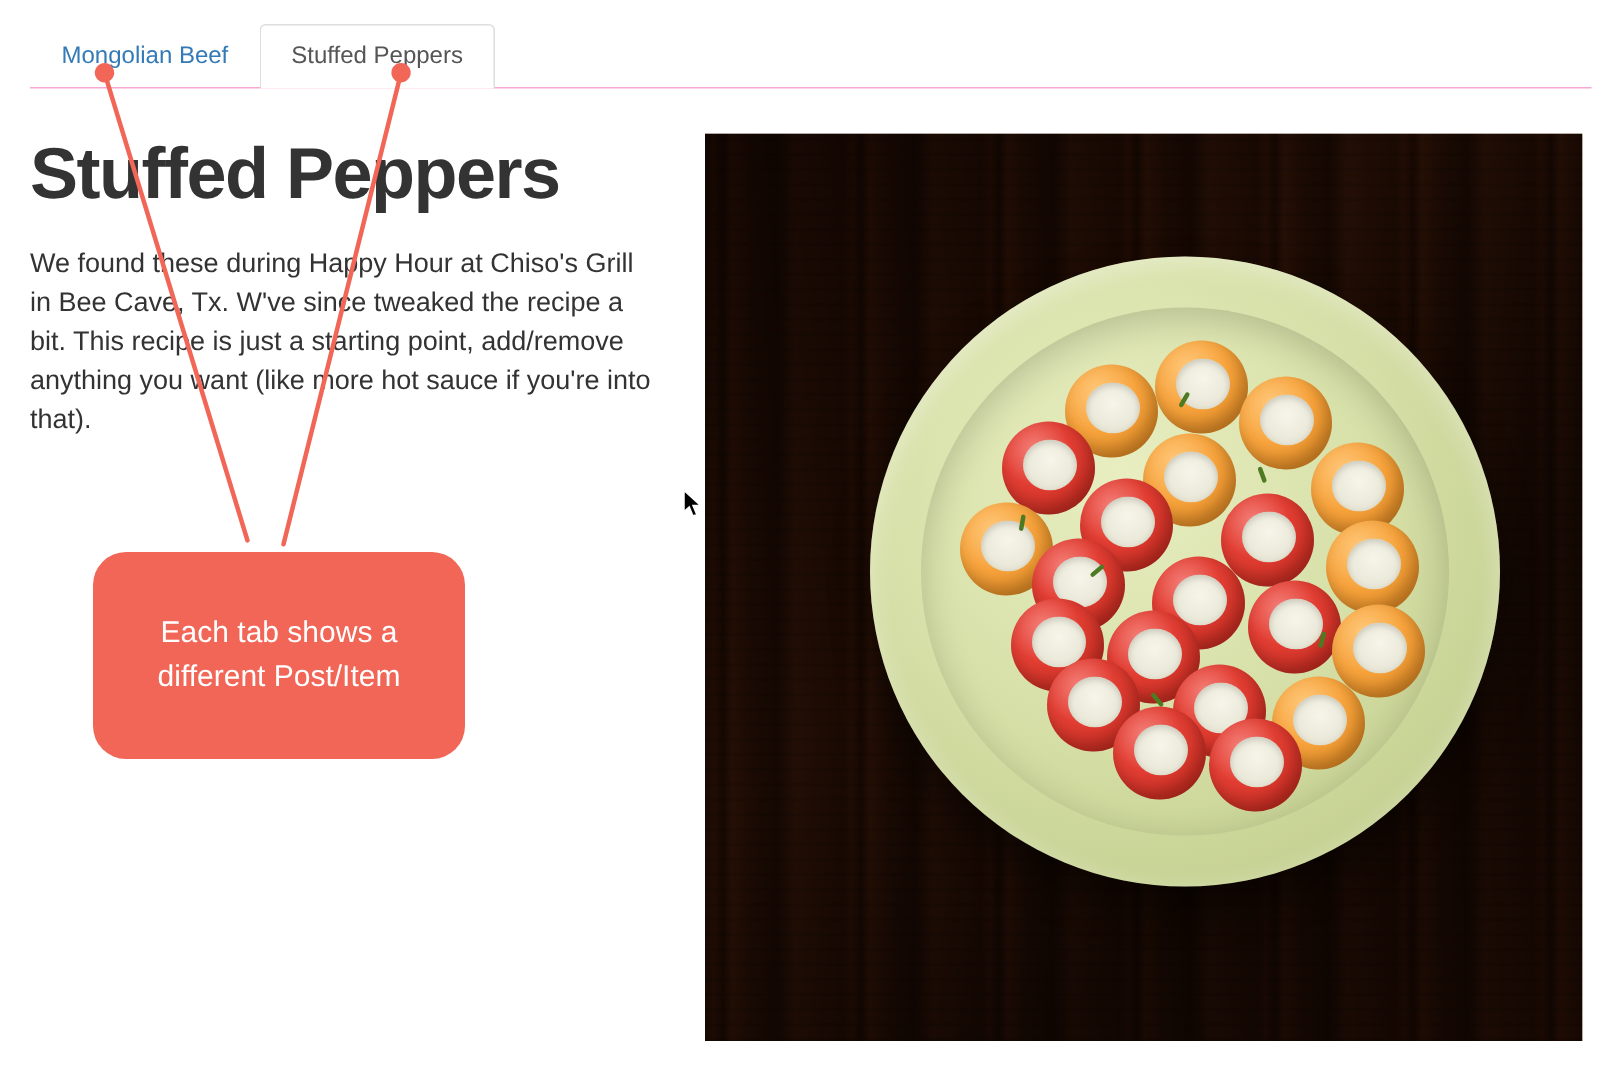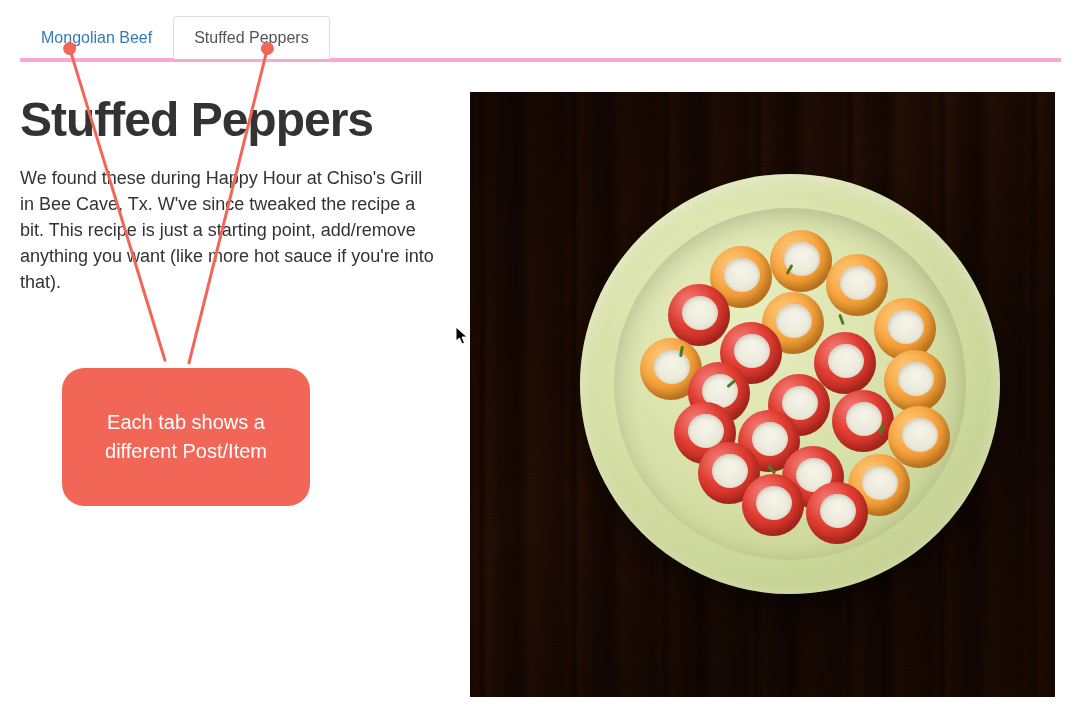--- a/index.html
+++ b/index.html
@@ -6,21 +6,21 @@
     body {
       font-family: "Helvetica Neue", Helvetica, Arial, sans-serif;
       color: #333;
       width: 1081px;
       height: 720px;
       position: relative;
       background: #fff;
     }
     .tab-bar {
       display: flex;
-      border-bottom: 4px solid #f9a8d4;
+      border-bottom: 1px solid #f9a8d4;
       margin: 0 20px;
       padding-top: 16px;
     }
     .tab {
       padding: 12px 20px;
       font-size: 16px;
       cursor: pointer;
       border: 1px solid transparent;
       border-bottom: none;
       border-radius: 4px 4px 0 0;

